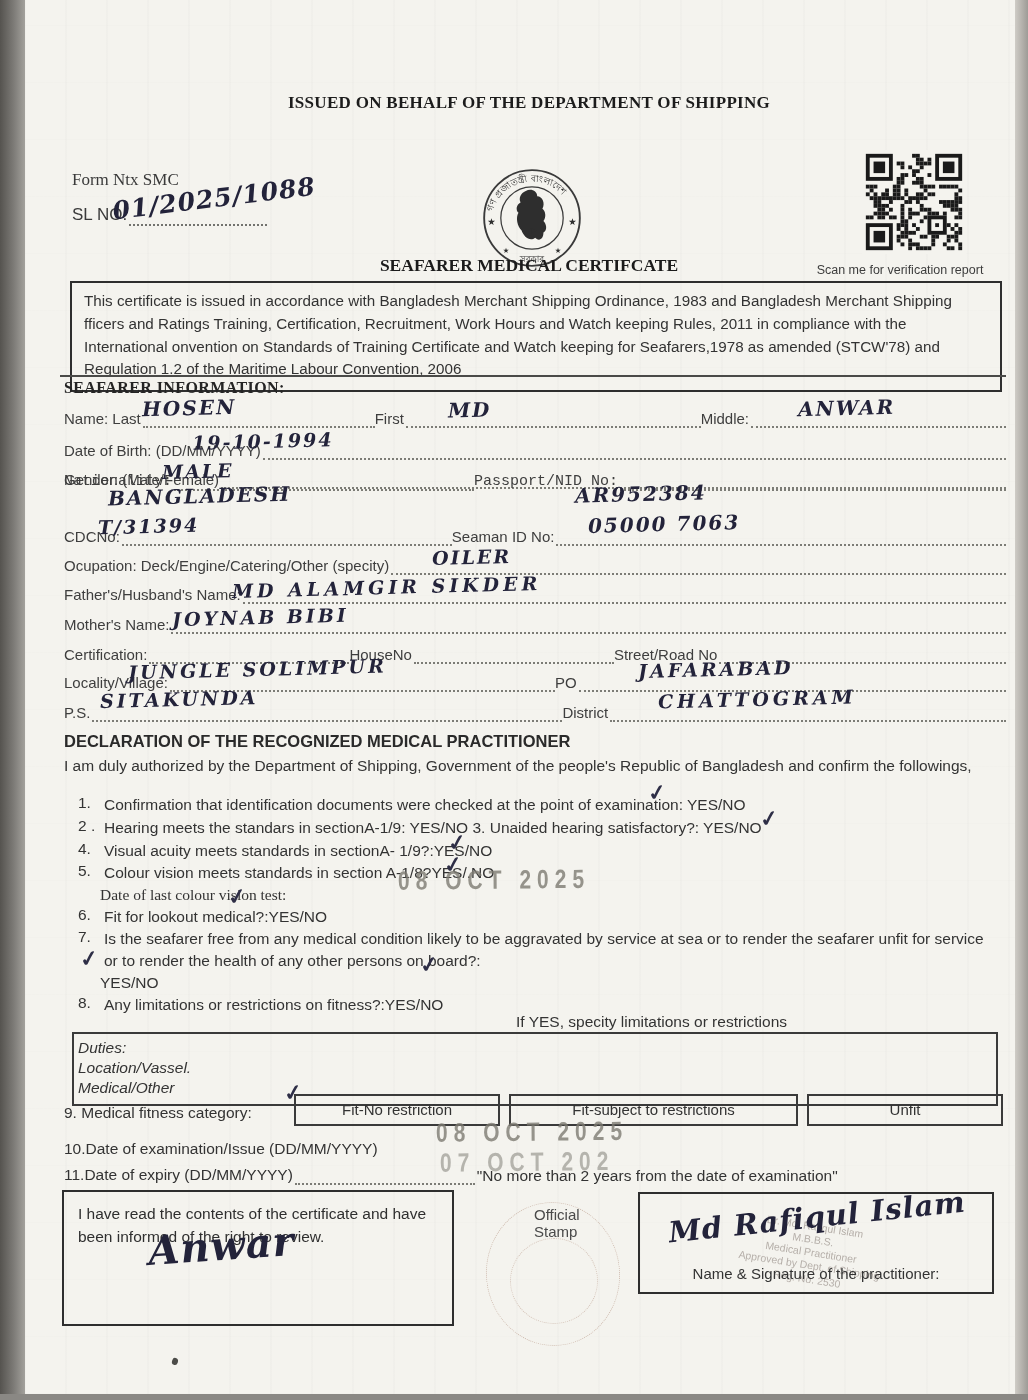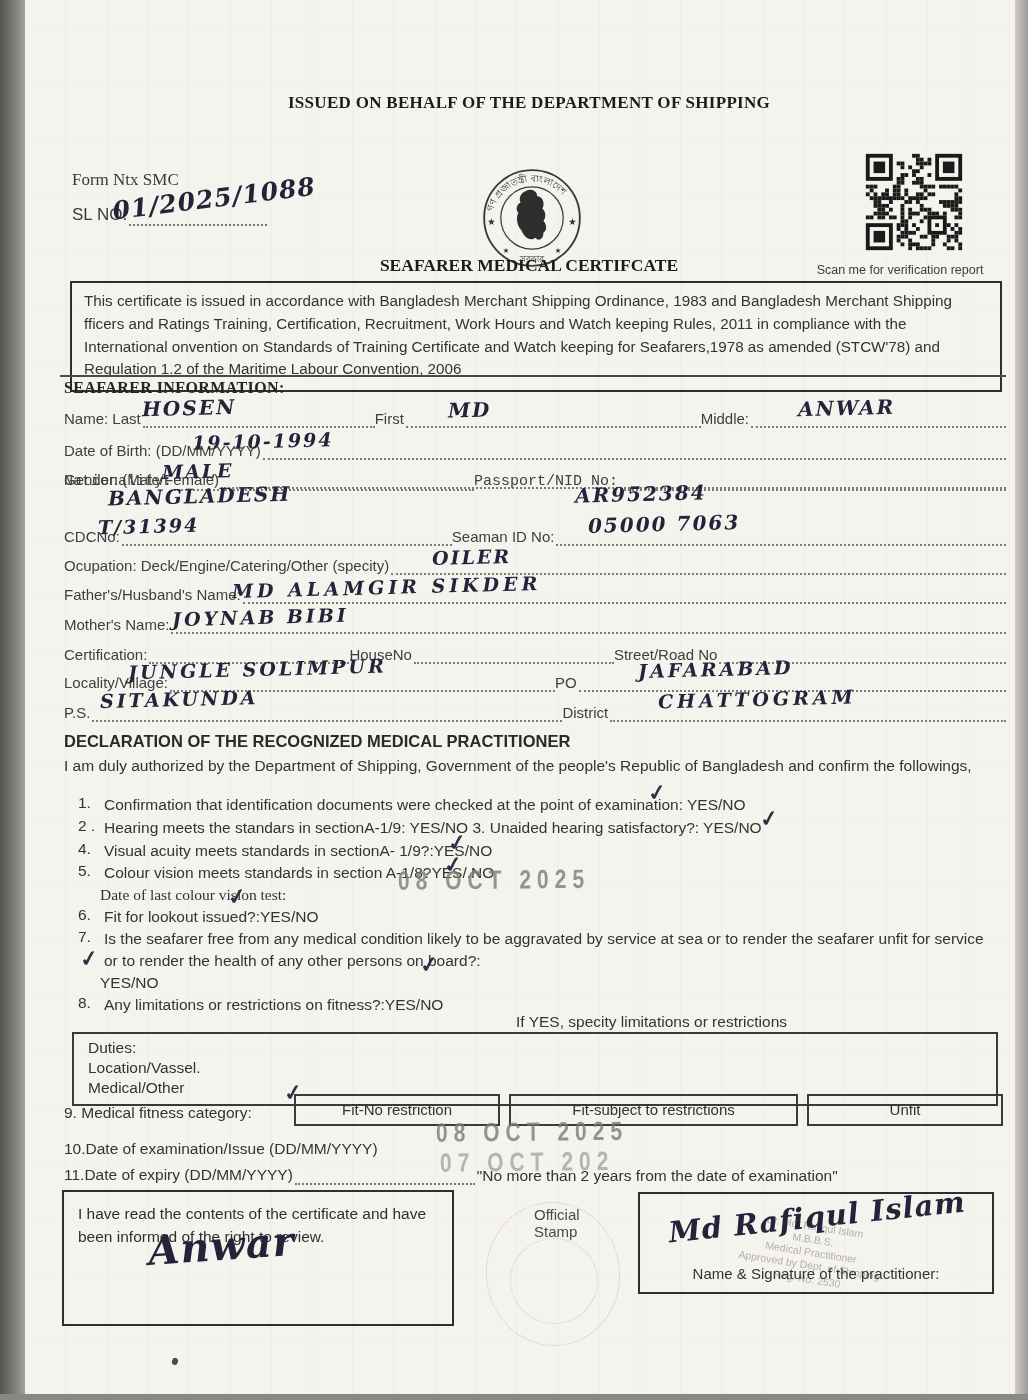--- a/index.html
+++ b/index.html
@@ -72,21 +72,21 @@
   .decl-heading{position:absolute;left:0;top:0;font-weight:bold;font-size:16.5px;color:#2a2a2a;}
   .decl-intro{position:absolute;left:0;top:23px;right:0;line-height:1.45;}
   .ditem{position:absolute;left:14px;right:0;display:flex;}
   .dnum{flex:0 0 26px;text-align:left;}
   .dtext{line-height:1.4;}
   .di0{top:62px;} .di1{top:85px;} .di2{top:108px;} .di3{top:130px;}
   .di4{top:152px;left:36px;font-family:Liberation Serif, serif;} .di5{top:174px;} .di6{top:196px;}
   .di7{top:240px;left:36px;} .di8{top:262px;}
   .ifyes{position:absolute;left:452px;top:281px;}
   .duties-box{position:absolute;left:8px;right:2px;top:300px;height:62px;border:2px solid #3a3a3a;
-              padding:4px 14px;line-height:20px;}
+              padding:4px 4px;line-height:20px;font-style:italic;}
   .i9-label{position:absolute;left:0;top:372px;}
   .fitbox{position:absolute;top:362px;height:28px;border:2px solid #3a3a3a;text-align:center;
           font-size:15px;line-height:28px;color:#333;}
   .fb1{left:230px;width:202px;} .fb2{left:445px;width:285px;} .fb3{left:743px;width:192px;}
   .i10-label{position:absolute;left:0;top:408px;}
   .r11{position:absolute;left:0;right:0;top:434px;display:flex;align-items:flex-end;}
   .r11 .dots{flex:0 0 180px;}
   .i11-note{white-space:nowrap;padding-left:2px;}
 
   
@@ -448,21 +448,21 @@
     </div>
     <div class="ditem di3">
       <span class="dnum">5.</span>
       <span class="dtext">Colour vision meets standards in section A-1/8?YES/.NO</span>
     </div>
     <div class="ditem di4">
       <span class="dtext">Date of last colour vision test:</span>
     </div>
     <div class="ditem di5">
       <span class="dnum">6.</span>
-      <span class="dtext">Fit for lookout issued?:YES/NO</span>
+      <span class="dtext">Fit for lookout medical?:YES/NO</span>
     </div>
     <div class="ditem di6">
       <span class="dnum">7.</span>
       <span class="dtext">Is the seafarer free from any medical condition likely to be aggravated by service at sea or to render the seafarer unfit for service or to render the health of any other persons on board?:</span>
     </div>
     <div class="ditem di7">
       <span class="dtext">YES/NO</span>
     </div>
     <div class="ditem di8">
       <span class="dnum">8.</span>

